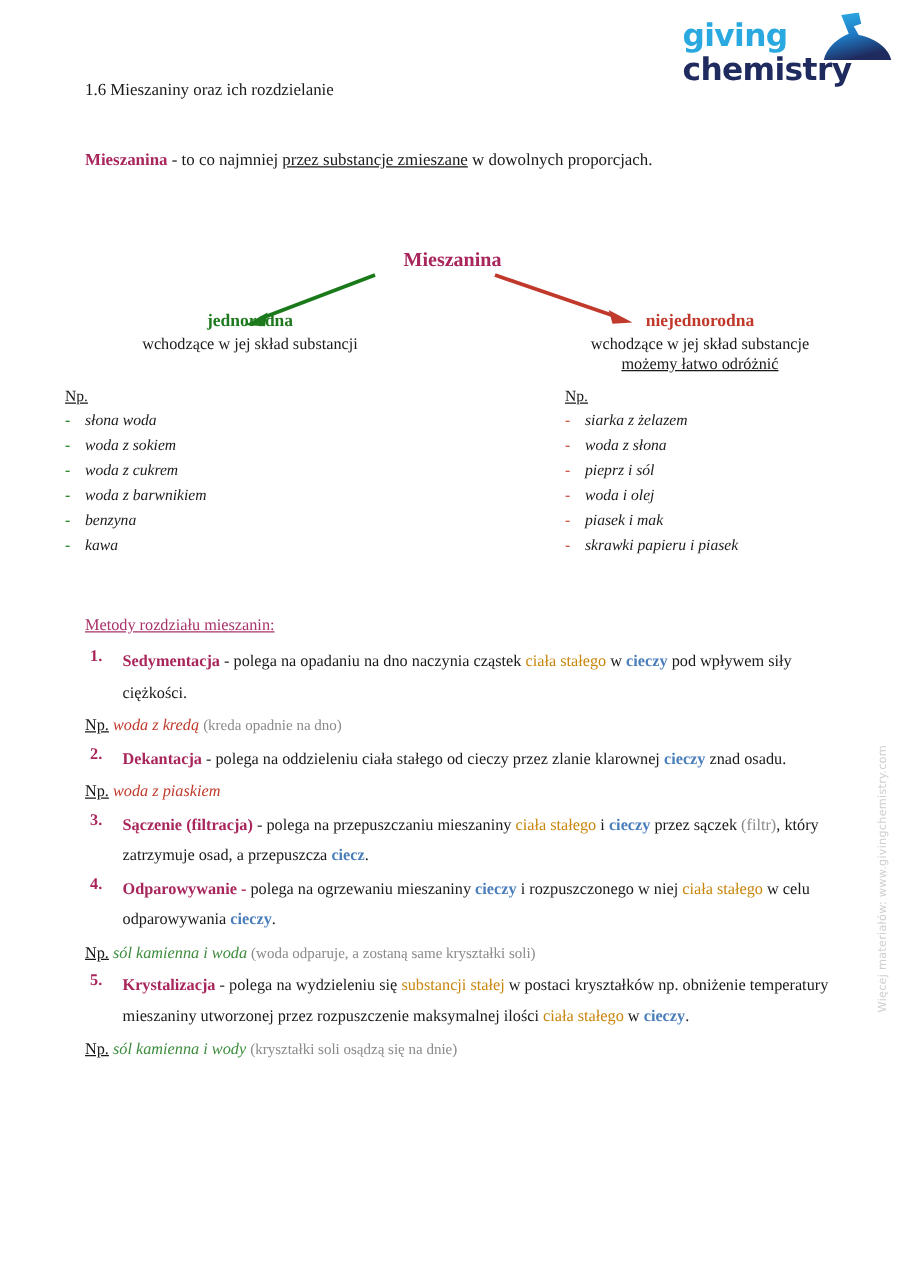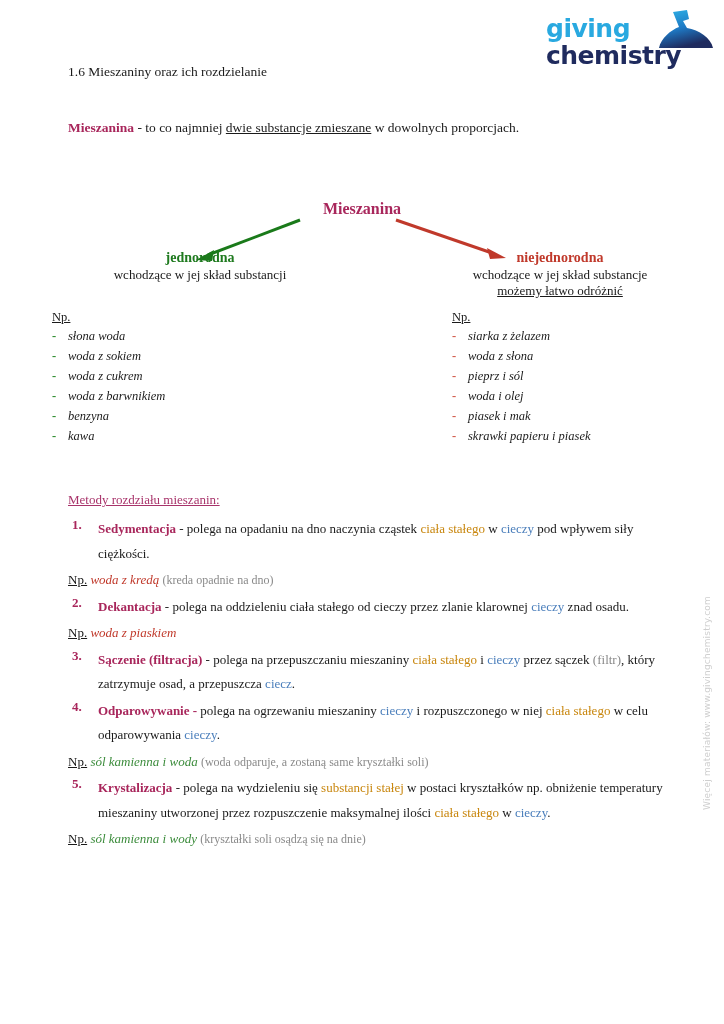--- a/index.html
+++ b/index.html
@@ -72,21 +72,21 @@
   .definition {
     position: absolute;
     left: 68px;
     top: 120px;
     font-size: 13.5px;
     white-space: nowrap;
   }
 
   .crimson-bold { color: #A8265B; font-weight: bold; }
   .u { text-decoration: underline; }
-  .blue { color: #4A7EBB; }
+  .blue { color: #4A7EBB; font-weight: bold; }
   .amber { color: #C8860D; }
   .gray { color: #8A8A8A; }
   .dia-root {
     position: absolute;
     left: 0;
     top: 200px;
     width: 724px;
     text-align: center;
     font-size: 16px;
     font-weight: bold;
@@ -240,21 +240,21 @@
       <path d="M30 2 L44 0 L46 9 L40 11 L44 18
                C56 20 68 28 70 38 L16 38
                C18 28 28 20 36 17 Z" fill="url(#flaskGrad)"></path>
       <path d="M14 38 L72 38 L72 40 L14 40 Z" fill="#1F2B5E" opacity="0"></path>
     </svg>
   </div>
 
   <div class="doc-title">1.6 Mieszaniny oraz ich rozdzielanie</div>
 
   <div class="definition">
-    <span class="crimson-bold">Mieszanina</span><span> - </span><span>to co najmniej </span><span class="u">dwie substancje zmieszane</span><span> w dowolnych proporcjach.</span>
+    <span class="crimson-bold">Mieszanina</span><span> - </span><span>to co najmniej </span><span class="u">przez substancje zmieszane</span><span> w dowolnych proporcjach.</span>
   </div>
 
   <div class="dia-root">Mieszanina</div>
 
   <svg class="dia-svg" viewBox="0 0 724 80">
 
     <g>
       <line x1="300" y1="25" x2="208" y2="60" stroke="#1A7A1A" stroke-width="3"></line>
       <polygon points="196,65 214,55 212,66" fill="#1A7A1A"></polygon>
     </g>

